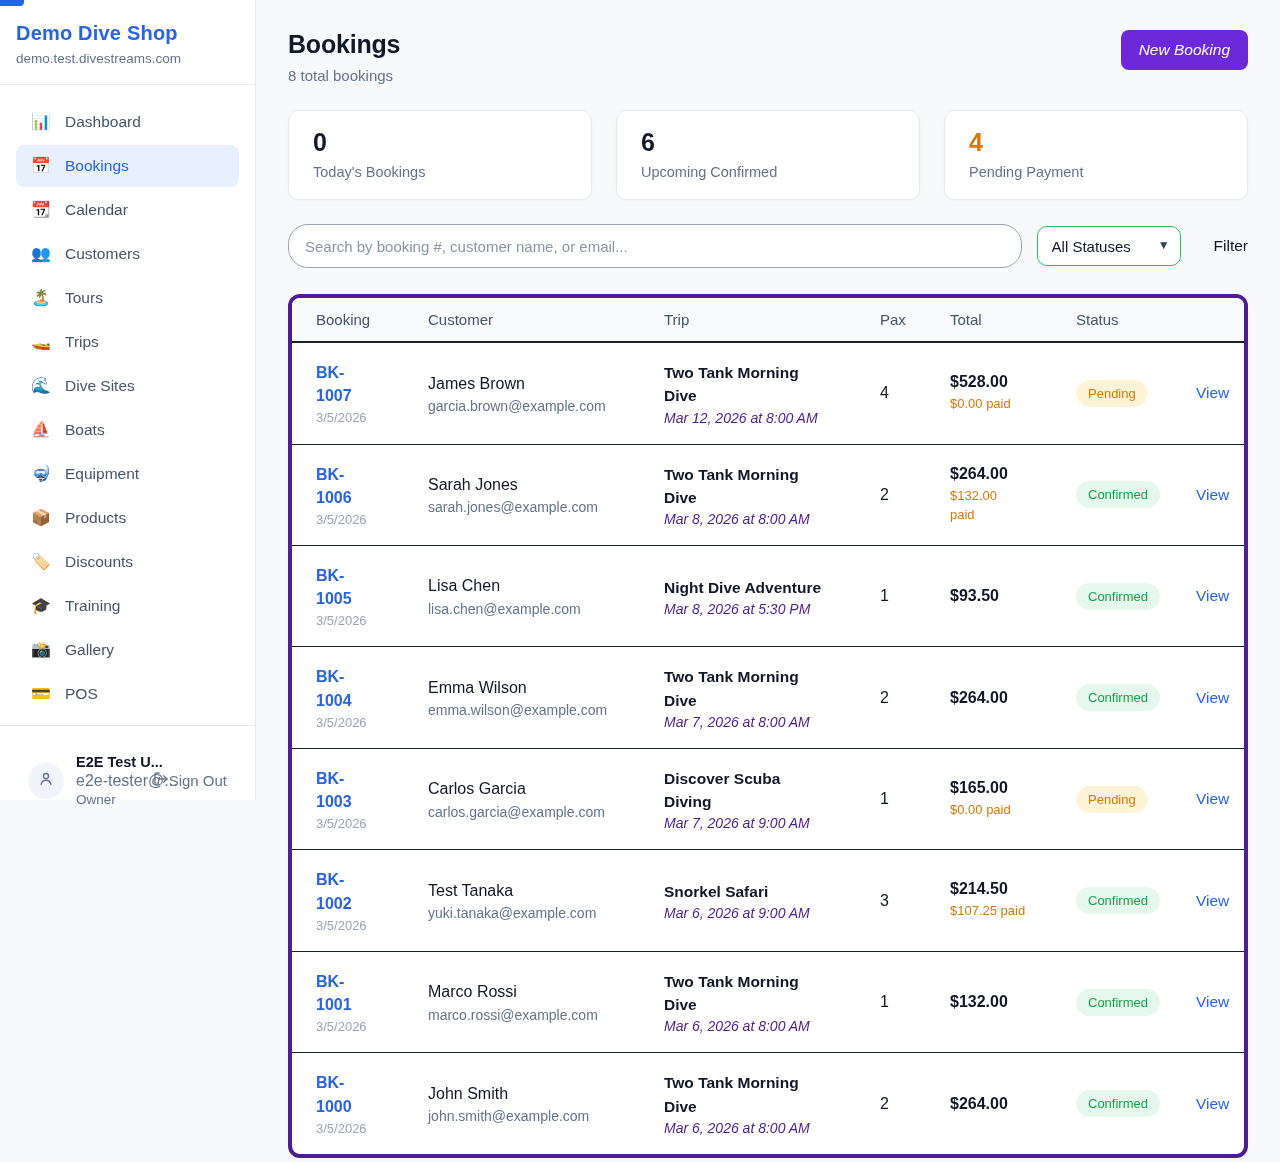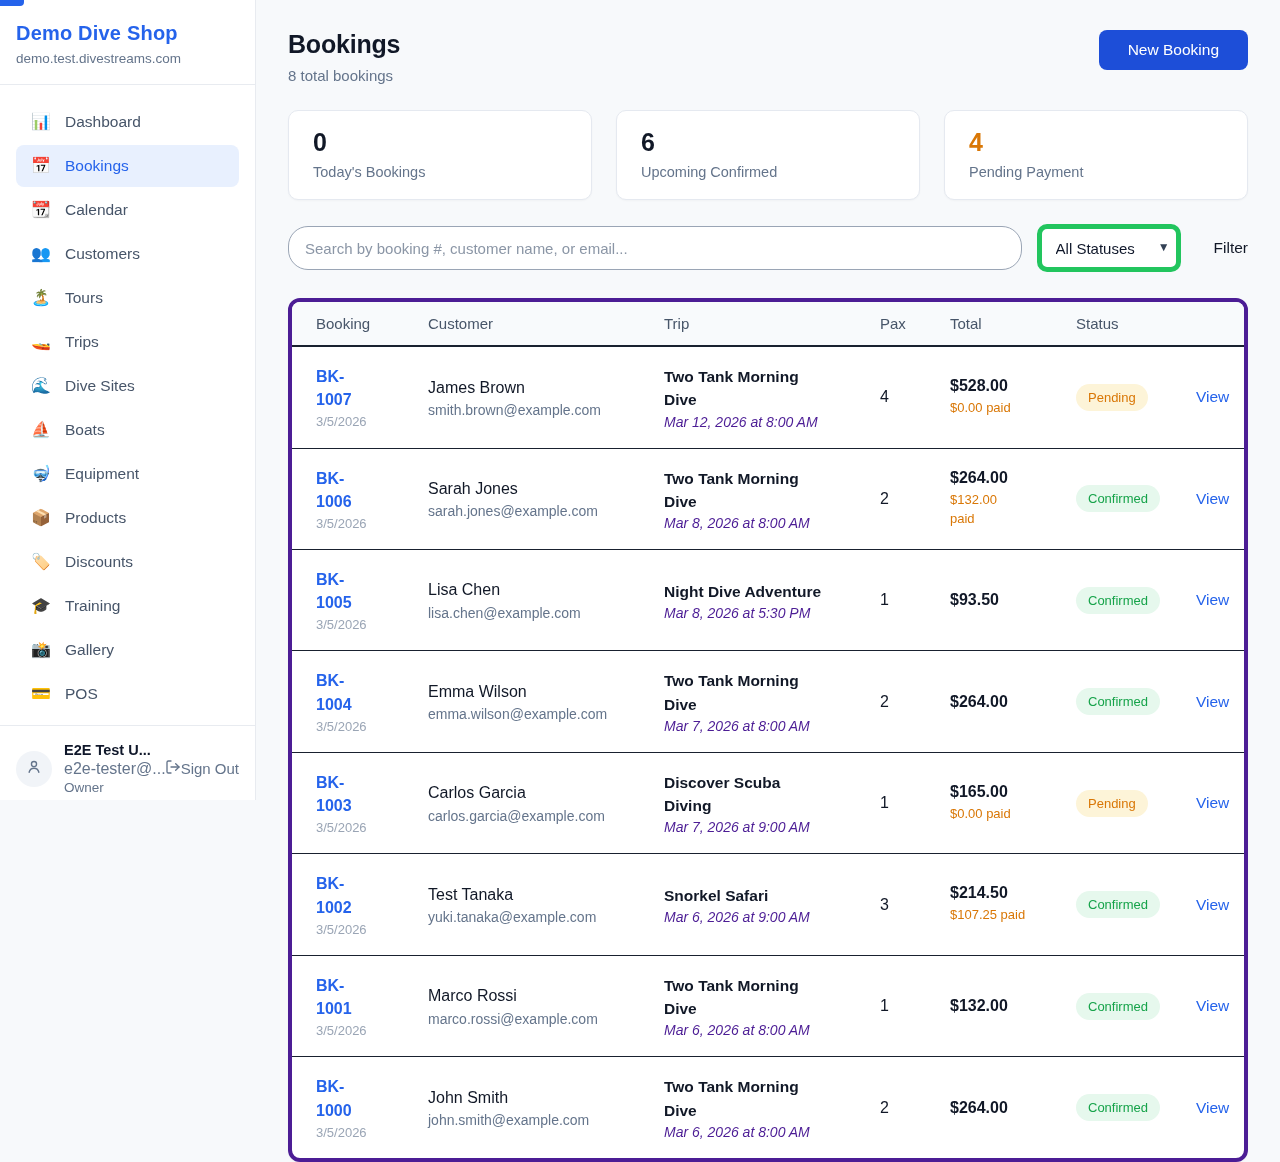--- a/index.html
+++ b/index.html
@@ -20,62 +20,62 @@
   .brand-domain { color:#64748b; font-size:13.5px; margin-top:6px; }
   .nav { padding:14px 8px 8px 8px; flex:1; }
   .nav-item {
     display:flex; align-items:center; gap:13px; height:42px; margin:2px 8px;
     padding:0 14px; border-radius:8px; cursor:pointer;
     color:#475569; font-size:15.5px;
   }
   .nav-item.active { background:#e8f0fe; color:#2563eb; font-weight:500; }
   .nav-icon { width:22px; text-align:center; font-size:16px; line-height:1; }
   .user-footer {
-    border-top:1px solid #e8ebf0; padding:16px; display:flex; align-items:center; gap:12px;
+    border-top:1px solid #e8ebf0; padding:28px; display:flex; align-items:center; gap:12px;
   }
   .avatar {
     width:36px; height:36px; border-radius:50%; background:#f1f4f8; flex:0 0 auto;
     display:flex; align-items:center; justify-content:center;
   }
   .user-meta { min-width:0; }
   .user-name { font-size:14.5px; font-weight:700; color:#0f172a; white-space:nowrap; }
   .user-email { font-size:16px; color:#64748b; margin-top:2px; white-space:nowrap; }
   .user-role { font-size:13.5px; color:#64748b; margin-top:2px; }
   .signout-btn {
     margin-left:auto; display:flex; align-items:center; 
     background:none; border:none; color:#64748b; font-size:15px; cursor:pointer;
     font-family:inherit; white-space:nowrap;
   }
   
   .main { position:absolute; left:256px; top:0; right:0; padding:30px 32px; }
   .page-head { display:flex; align-items:flex-start; justify-content:space-between; }
   .page-title { font-size:25px; font-weight:800; color:#111827; letter-spacing:-.2px; }
   .page-subtitle { font-size:15px; color:#64748b; margin-top:8px; }
   .btn-primary {
-    background:#1d4ed8; color:#fff; border:none; border-radius:8px;
-    padding:11px 29px; font-size:15.5px; font-weight:500; cursor:pointer; font-family:inherit;
+    background:#6d28d9; color:#fff; border:none; border-radius:8px;
+    padding:11px 18px; font-size:15.5px; font-weight:500; cursor:pointer; font-family:inherit;font-style:italic;
   }
   .stats-row { display:flex; gap:24px; margin-top:26px; }
   .stat-card {
     flex:1; background:#fff; border:1px solid #e5e9f0; border-radius:10px;
     padding:17px 24px 19px; box-shadow:0 1px 2px rgba(15,23,42,.03);
   }
   .stat-value { font-size:25px; font-weight:800; color:#111827; }
   .stat-value.accent { color:#d97706; }
   .stat-label { font-size:14.5px; color:#64748b; margin-top:7px; }
   .controls-row { display:flex; align-items:center; margin-top:24px; }
   .search-input {
     flex:1; height:44px; border:1px solid #9aa5b5; border-radius:20px;
     padding:9px 16px; font-size:15px; font-family:inherit; color:#3b82f6; background:#fff;
   }
   .search-input::placeholder { color:#8b96a6; }
   .select-wrap { position:relative; margin-left:15px; }
   .status-select {
-    appearance:none; -webkit-appearance:none; height:48px; width:144px;
-    border:5px solid #22c55e; border-radius:10px; background:#fff;
+    appearance:none; -webkit-appearance:none; height:40px; width:144px;
+    border:1px solid #22c55e; border-radius:10px; background:#fff;
     padding:0 30px 0 14px; font-size:15px; font-family:inherit; color:#0f172a; cursor:pointer;
   }
   .chev { position:absolute; right:11px; top:50%; transform:translateY(-54%); color:#334155; font-size:12px; pointer-events:none; }
   .filter-btn {
     margin-left:33px; background:none; border:none; font-size:15.5px; color:#111827;
     cursor:pointer; font-family:inherit;
   }
   
   .table-card {
     margin-top:26px; background:#fff; border:4px solid #4c1d95; border-radius:12px;
@@ -274,21 +274,21 @@
           </tr>
         </thead>
       <tbody>
   <tr>
     <td>
       <span class="id-link">BK-1007</span>
       <div class="cell-date">3/5/2026</div>
     </td>
     <td>
       <div class="cust-name">James Brown</div>
-      <div class="cust-email">smith.brown@example.com</div>
+      <div class="cust-email">garcia.brown@example.com</div>
     </td>
     <td>
       <div class="trip-name">Two Tank Morning
 Dive</div>
       <div class="trip-date">Mar 12, 2026 at 8:00 AM</div>
     </td>
     <td>
       <span class="pax-val">4</span>
     </td>
     <td>

